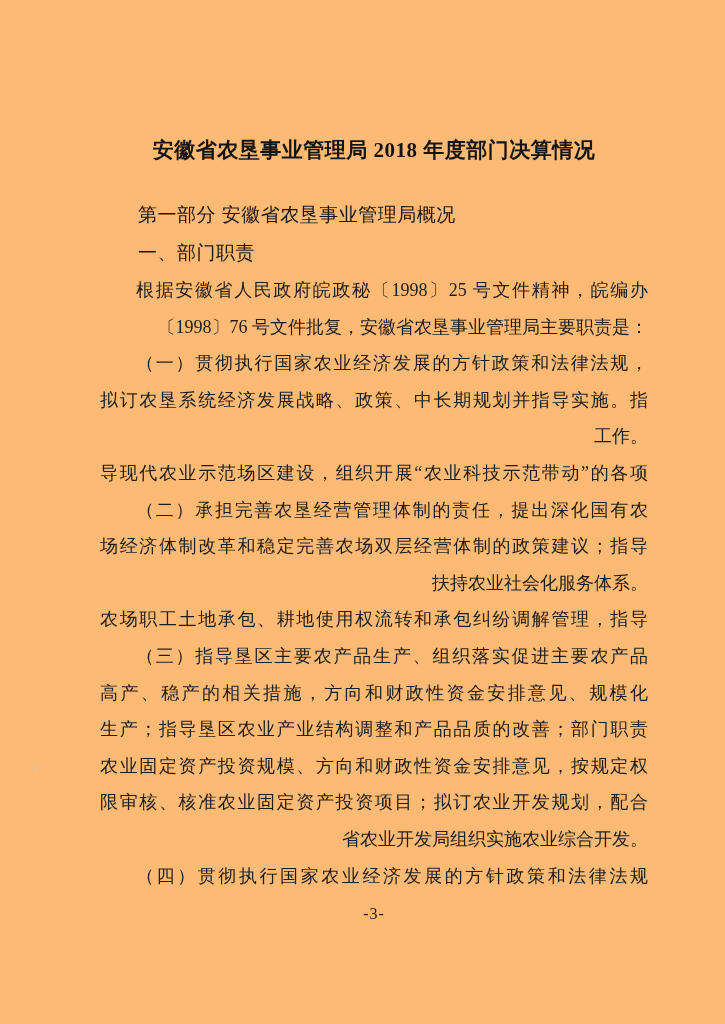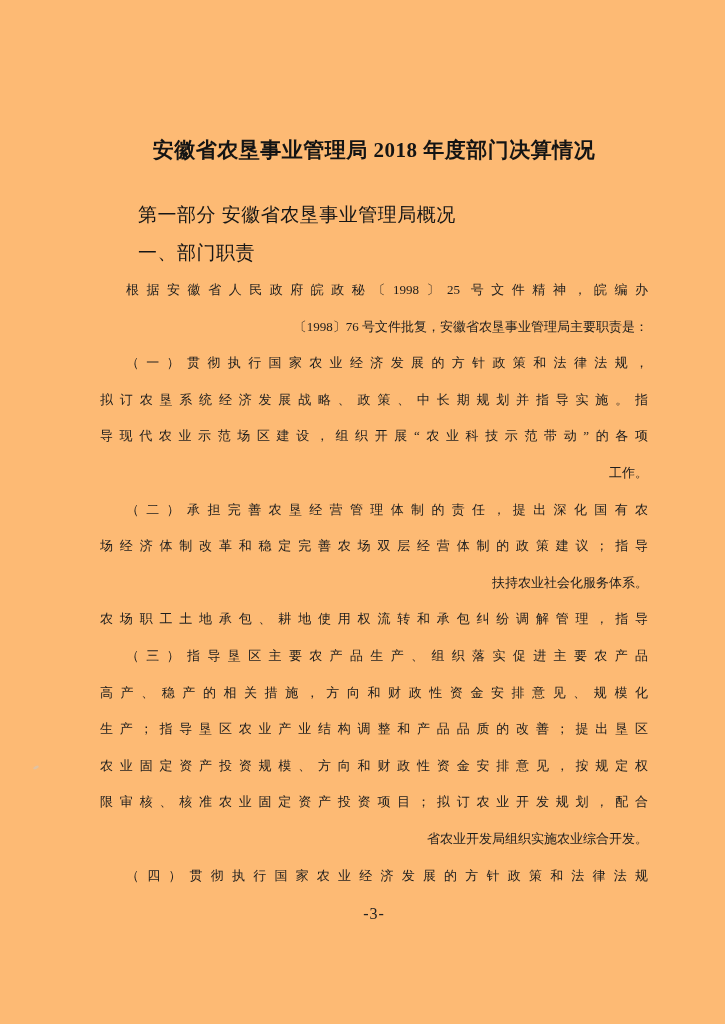--- a/index.html
+++ b/index.html
@@ -36,21 +36,21 @@
   .heading {
     font-family: "Liberation Sans", sans-serif;
     font-weight: normal;
     font-size: 19px;
     line-height: 38px;
     text-indent: 2em;
     letter-spacing: 0.5px;
     color: #161616;
   }
   .body-lines {
-    font-size: 13px;
+    font-size: 18px;
     color: #1d1d1d;
   }
   .line {
     line-height: 36.6px;
     height: 36.6px;
     overflow: hidden;
     white-space: normal;
     word-break: break-all;
     text-align: right;
   }
@@ -94,29 +94,29 @@
 
     <div class="heading">第一部分  安徽省农垦事业管理局概况</div>
 
     <div class="heading">一、部门职责</div>
 
     <div class="body-lines">
       <div class="line ind jfull">根据安徽省人民政府皖政秘〔1998〕25 号文件精神，皖编办</div>
       <div class="line">〔1998〕76 号文件批复，安徽省农垦事业管理局主要职责是：</div>
       <div class="line ind jfull">（一）贯彻执行国家农业经济发展的方针政策和法律法规，</div>
       <div class="line jfull">拟订农垦系统经济发展战略、政策、中长期规划并指导实施。指</div>
+      <div class="line">工作。</div>
       <div class="line jfull">导现代农业示范场区建设，组织开展“农业科技示范带动”的各项</div>
-      <div class="line">工作。</div>
       <div class="line ind jfull">（二）承担完善农垦经营管理体制的责任，提出深化国有农</div>
       <div class="line jfull">场经济体制改革和稳定完善农场双层经营体制的政策建议；指导</div>
       <div class="line">扶持农业社会化服务体系。</div>
       <div class="line jfull">农场职工土地承包、耕地使用权流转和承包纠纷调解管理，指导</div>
       <div class="line ind jfull">（三）指导垦区主要农产品生产、组织落实促进主要农产品</div>
       <div class="line jfull">高产、稳产的相关措施，方向和财政性资金安排意见、规模化</div>
-      <div class="line jfull">生产；指导垦区农业产业结构调整和产品品质的改善；提出垦区</div>
+      <div class="line jfull">生产；指导垦区农业产业结构调整和产品品质的改善；部门职责</div>
       <div class="line jfull">农业固定资产投资规模、方向和财政性资金安排意见，按规定权</div>
       <div class="line jfull">限审核、核准农业固定资产投资项目；拟订农业开发规划，配合</div>
       <div class="line">省农业开发局组织实施农业综合开发。</div>
       <div class="line ind jfull">（四）贯彻执行国家农业经济发展的方针政策和法律法规</div>
     </div>
 
     <div class="page-number">-3-</div>
 
   </div>
 </div>

